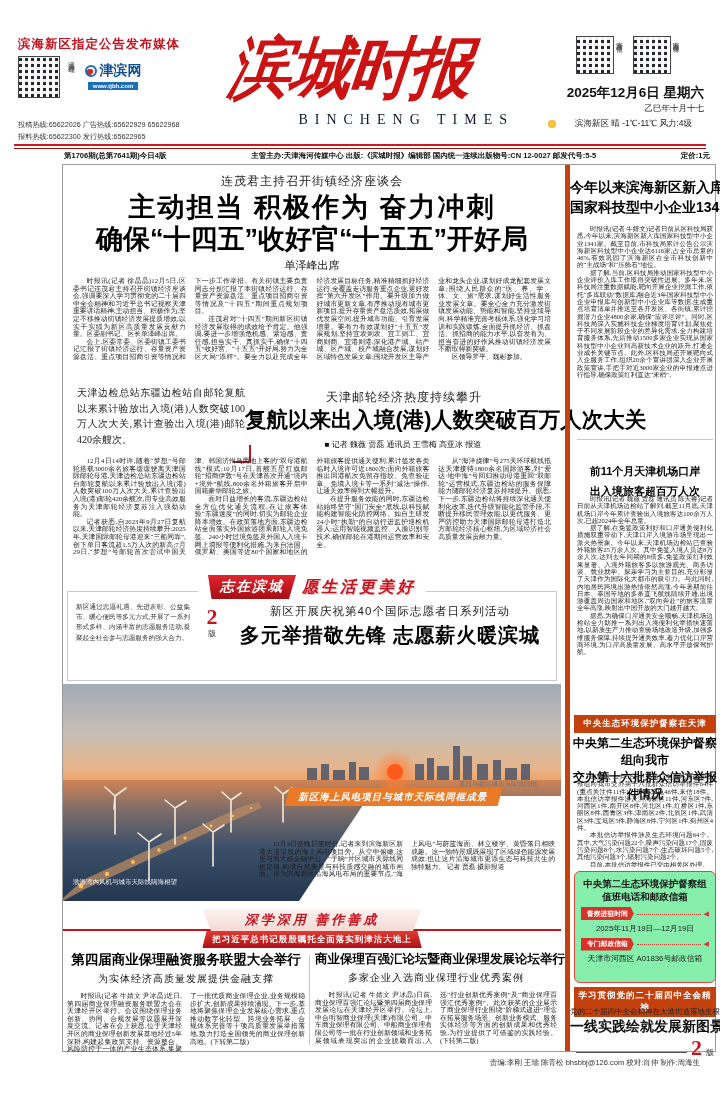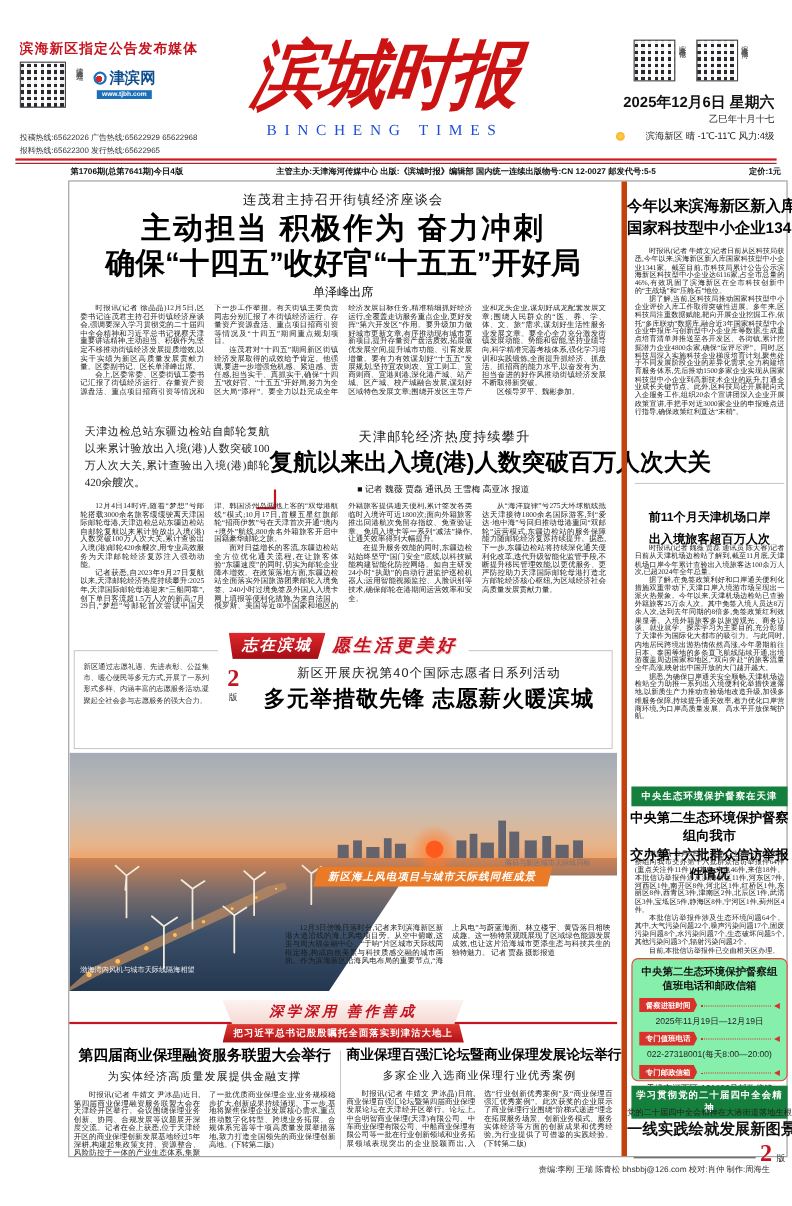--- a/index.html
+++ b/index.html
@@ -19,27 +19,27 @@
   .jbw{display:flex;flex-direction:column;align-items:center;margin-left:4px;margin-top:6px;}
   .jbw-row{display:flex;align-items:center;gap:3px;}
   .jbw-ring{width:12px;height:12px;border:2.5px solid #1a6fb8;border-radius:50%;box-sizing:border-box;
             background:radial-gradient(circle at 35% 60%,#d8262c 0 3px,transparent 3px);}
   .jbw-name{font-size:14px;font-weight:bold;color:#0d4e8f;}
   .jbw-url{margin-top:2px;background:#1a6fb8;color:#fff;font-size:6px;padding:1px 5px;font-weight:bold;}
   .hotlines{left:18px;top:108px;font-size:7.2px;color:#333;line-height:1.6;width:220px;margin-top:11px;}
   .mast-title{left:200px;top:26px;width:300px;text-align:center;font-family:"Liberation Serif",serif;
               font-size:62px;font-weight:bold;font-style:italic;color:#cc1313;letter-spacing:-2px;
               transform:skewX(-6deg) scaleY(1.08);white-space:nowrap;}
-  .mast-en{left:200px;top:112px;width:300px;text-align:center;font-family:"Liberation Serif",serif;
-           font-size:14px;letter-spacing:7px;color:#1d4ed8;}
+  .mast-en{left:214px;top:112px;width:300px;text-align:right;font-family:"Liberation Serif",serif;
+           font-size:14px;letter-spacing:7px;color:#0f172a;}
   .right-qrs{left:576px;top:36px;display:flex;gap:10px;}
   .rq{display:flex;}
   .date-line{right:16px;top:84px;font-size:13.5px;font-weight:bold;color:#111;white-space:nowrap;}
   .lunar-line{right:16px;top:103px;font-size:8.5px;color:#222;}
-  .weather-line{right:16px;top:118px;font-size:8.5px;color:#222;display:flex;align-items:center;gap:19px;}
+  .weather-line{right:28px;top:118px;font-size:8.5px;color:#222;display:flex;align-items:center;gap:19px;}
   .sun-dot{width:8px;height:8px;border-radius:50%;background:radial-gradient(#ffd34d,#f3a61a);display:inline-block;}
   .red-rule{left:14px;right:14px;top:144px;height:2px;border-top:2.5px solid #cf1820;border-bottom:1px solid #9a1016;}
   .info-bar{left:64px;right:10px;top:151px;display:flex;justify-content:space-between;
             font-size:7.5px;font-weight:bold;color:#111;}
 
   
   .content{left:62px;top:164px;width:654px;height:888px;border:1px solid #9a9a9a;box-sizing:border-box;}
   .leftarea{left:0;top:0;width:498px;height:100%;}
   .rightcol{left:502px;top:0;width:150px;height:100%;border-left:5px solid #c2410c;box-sizing:border-box;}
 
@@ -115,21 +115,21 @@
   .bart-body{margin-top:6px;height:68px;}
   .bart-divider{left:246px;top:790px;width:1px;height:90px;background:#c9c9c9;}
 
   
   .rc-h{font-family:"Liberation Sans",sans-serif;font-weight:900;text-align:center;color:#000;white-space:nowrap;}
   .rc-tech-h{left:0;top:12px;width:150px;font-size:14px;line-height:20px;}
   .rc-tech-body{left:7px;top:60px;width:136px;height:208px;font-size:6.5px;line-height:7.3px;}
   .rc-div1{left:7px;top:274px;width:136px;height:1px;background:#c9c9c9;}
   .rc-air-h{left:0;top:296px;width:150px;font-size:11px;line-height:20px;}
   .rc-air-body{left:7px;top:330px;width:136px;height:212px;font-size:6.5px;line-height:7.3px;}
-  .rc-bar{left:4px;width:142px;background:#15803d;color:#fff;font-size:8.5px;font-weight:bold;
+  .rc-bar{left:4px;width:142px;background:#c2410c;color:#fff;font-size:8.5px;font-weight:bold;
           text-align:center;padding:3px 0;letter-spacing:1px;}
   .rc-insp-bar{top:550px;}
   .rc-insp-h{left:0;top:570px;width:150px;font-size:12px;line-height:17px;color:#000;
              font-weight:900;text-align:center;}
   .rc-insp-body{left:7px;top:608px;width:136px;height:94px;font-size:6.5px;line-height:7.3px;}
   .hotbox{left:4px;top:706px;width:142px;height:112px;border:1.5px solid #e0453a;border-radius:6px;
           box-sizing:border-box;padding:5px 6px;background:#86efac;}
   .hb-title{font-size:9.5px;font-weight:900;text-align:center;line-height:13px;color:#111;}
   .hb-entry{margin-top:4px;}
   .hb-tagrow{display:flex;align-items:center;gap:2px;}
@@ -382,28 +382,20 @@
         <div class="hb-entry">
           <div class="hb-tagrow">
             <span class="hb-tag">督察进驻时间</span>
             <span class="hb-dots"></span>
             <span class="hb-arrow">◀</span>
           </div>
           <div class="hb-value">2025年11月19日—12月19日</div>
         </div>
         <div class="hb-entry">
           <div class="hb-tagrow">
-            <span class="hb-tag">专门值班电话</span>
-            <span class="hb-dots"></span>
-            <span class="hb-arrow">◀</span>
-          </div>
-          <div class="hb-value">022-27318001(每天8:00—20:00)</div>
-        </div>
-        <div class="hb-entry">
-          <div class="hb-tagrow">
             <span class="hb-tag">专门邮政信箱</span>
             <span class="hb-dots"></span>
             <span class="hb-arrow">◀</span>
           </div>
           <div class="hb-value">天津市河西区 A01836号邮政信箱</div>
         </div>
       </div>
 
       <div class="abs rc-bar rc-plen-bar">学习贯彻党的二十届四中全会精神</div>
       <div class="abs rc-plen-sub">党的二十届四中全会精神在大港街道落地生根</div>

